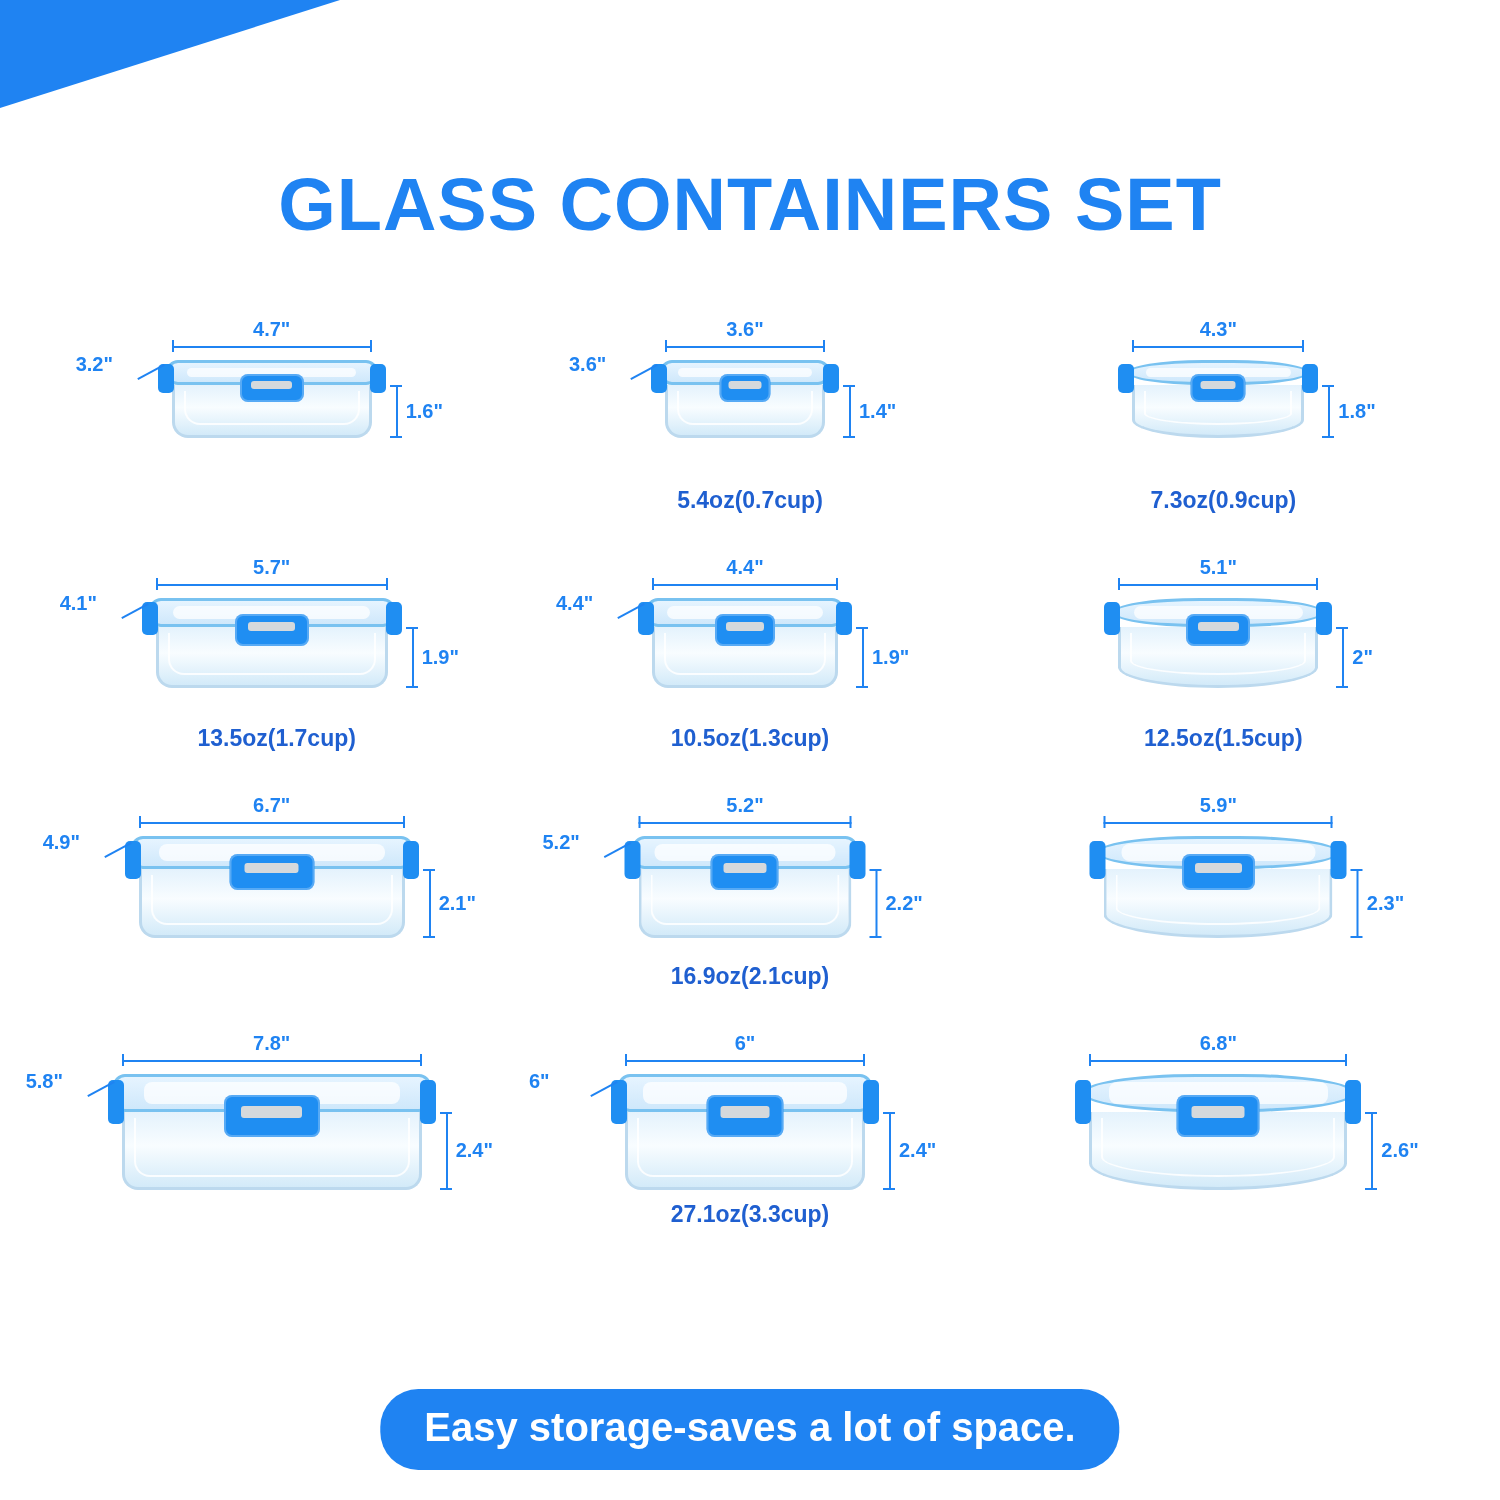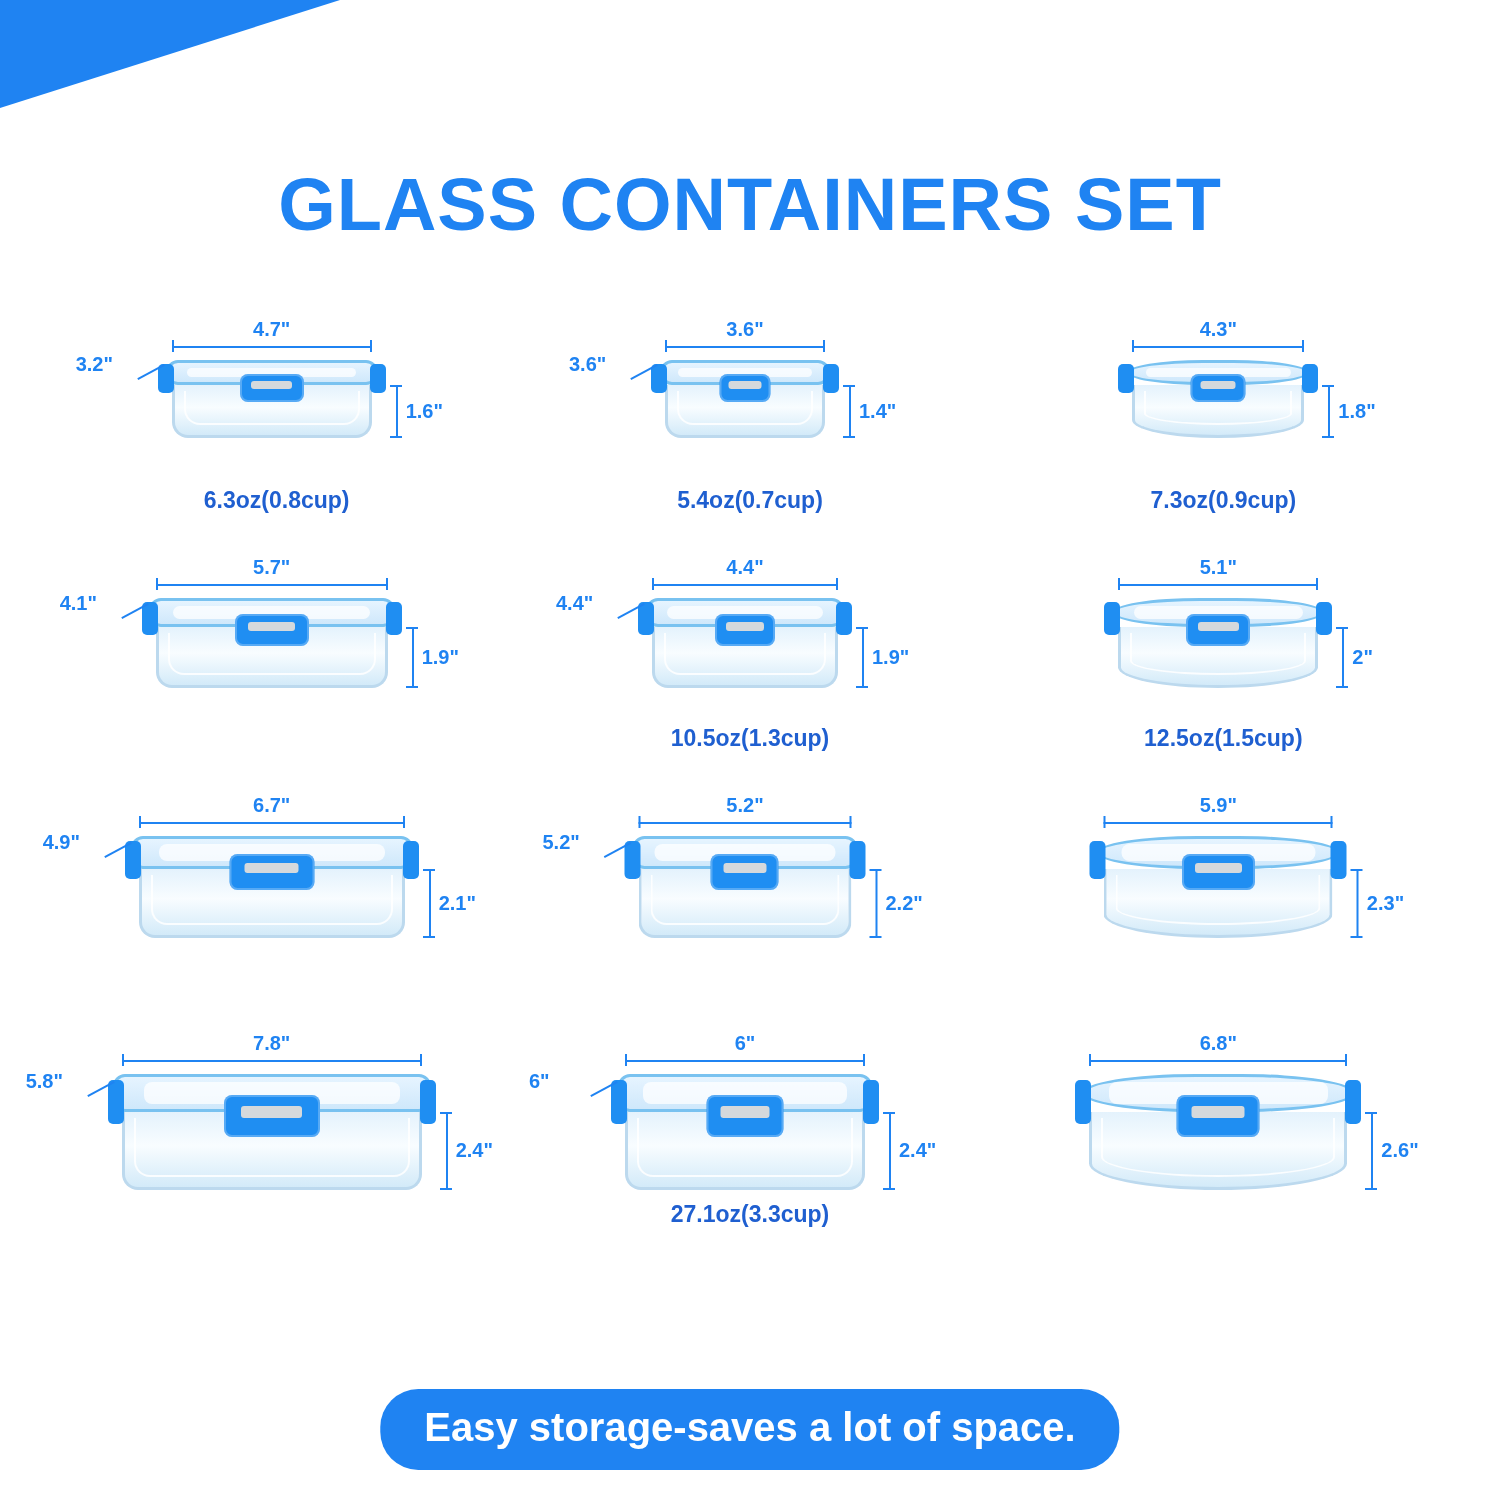--- a/index.html
+++ b/index.html
@@ -215,21 +215,20 @@
         <div class="tick-v" style="left: 70px; top: 20px;"></div>
         <div class="tick-v" style="left: 268px; top: 20px;"></div>
         <div class="dim" style="left: 170px; top: -2px; transform: translateX(-50%);">4.7"</div>
         <div class="line-v" style="left: 294px; top: 65px; height: 53px;"></div>
         <div class="tick-h" style="left: 288px; top: 65px;"></div>
         <div class="tick-h" style="left: 288px; top: 116px;"></div>
         <div class="dim" style="left: 304px; top: 79.5px;">1.6"</div>
         <div class="line-h" style="left: 34px; top: 51px; width: 30px; transform: rotate(-28deg);"></div>
         <div class="dim" style="left: -26px; top: 33px;">3.2"</div>
       </div>
-      <div class="caption">6.3oz(0.8cup)</div>
     </div>
     <div class="cell">
       <div class="figure" style="width: 310px; height: 140px;">
         <div class="cont" style="position: absolute; left: 70px; top: 40px; width: 160px; height: 74px;">
           <div class="body rect" style="width: 160px; height: 53px; top: 25px;"></div>
           <div class="lid" style="height: 25px; top: 0px;">
             <div class="lid-inner"></div>
           </div>
           <div class="clip clip-side" style="height: 29px; top: 4px; left: -14px;"></div>
           <div class="clip clip-side" style="height: 29px; top: 4px; right: -14px;"></div>
@@ -285,20 +284,21 @@
         <div class="tick-v" style="left: 70px; top: 20px;"></div>
         <div class="tick-v" style="left: 300px; top: 20px;"></div>
         <div class="dim" style="left: 186px; top: -2px; transform: translateX(-50%);">5.7"</div>
         <div class="line-v" style="left: 326px; top: 69px; height: 61px;"></div>
         <div class="tick-h" style="left: 320px; top: 69px;"></div>
         <div class="tick-h" style="left: 320px; top: 128px;"></div>
         <div class="dim" style="left: 336px; top: 87.5px;">1.9"</div>
         <div class="line-h" style="left: 34px; top: 51.8px; width: 30px; transform: rotate(-28deg);"></div>
         <div class="dim" style="left: -26px; top: 33.8px;">4.1"</div>
       </div>
+      <div class="caption">13.5oz(1.7cup)</div>
     </div>
     <div class="cell">
       <div class="figure" style="width: 336px; height: 152px;">
         <div class="cont" style="position: absolute; left: 70px; top: 40px; width: 186px; height: 86px;">
           <div class="body rect" style="width: 186px; height: 61px; top: 29px;"></div>
           <div class="lid" style="height: 29px; top: 0px;">
             <div class="lid-inner"></div>
           </div>
           <div class="clip clip-side" style="height: 33px; top: 4px; left: -14px;"></div>
           <div class="clip clip-side" style="height: 33px; top: 4px; right: -14px;"></div>
@@ -377,20 +377,21 @@
         <div class="tick-v" style="left: 70px; top: 20px;"></div>
         <div class="tick-v" style="left: 281px; top: 20px;"></div>
         <div class="dim" style="left: 176.5px; top: -2px; transform: translateX(-50%);">5.2"</div>
         <div class="line-v" style="left: 307px; top: 73px; height: 69px;"></div>
         <div class="tick-h" style="left: 301px; top: 73px;"></div>
         <div class="tick-h" style="left: 301px; top: 140px;"></div>
         <div class="dim" style="left: 317px; top: 95.5px;">2.2"</div>
         <div class="line-h" style="left: 34px; top: 52.6px; width: 30px; transform: rotate(-28deg);"></div>
         <div class="dim" style="left: -26px; top: 34.6px;">5.2"</div>
       </div>
+      <div class="caption">16.9oz(2.1cup)</div>
     </div>
     <div class="cell">
       <div class="figure" style="width: 379px; height: 164px;">
         <div class="cont" style="position: absolute; left: 70px; top: 40px; width: 229px; height: 98px;">
           <div class="body round" style="width: 229px; height: 69px; top: 33px;"></div>
           <div class="lid round" style="height: 33px; top: 0px;">
             <div class="lid-inner"></div>
           </div>
           <div class="clip clip-side" style="height: 38px; top: 5px; left: -14px;"></div>
           <div class="clip clip-side" style="height: 38px; top: 5px; right: -14px;"></div>

